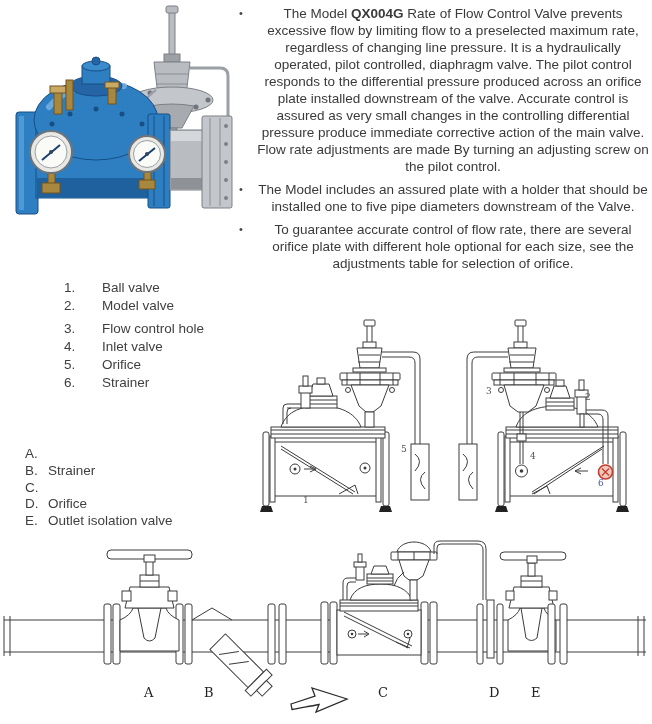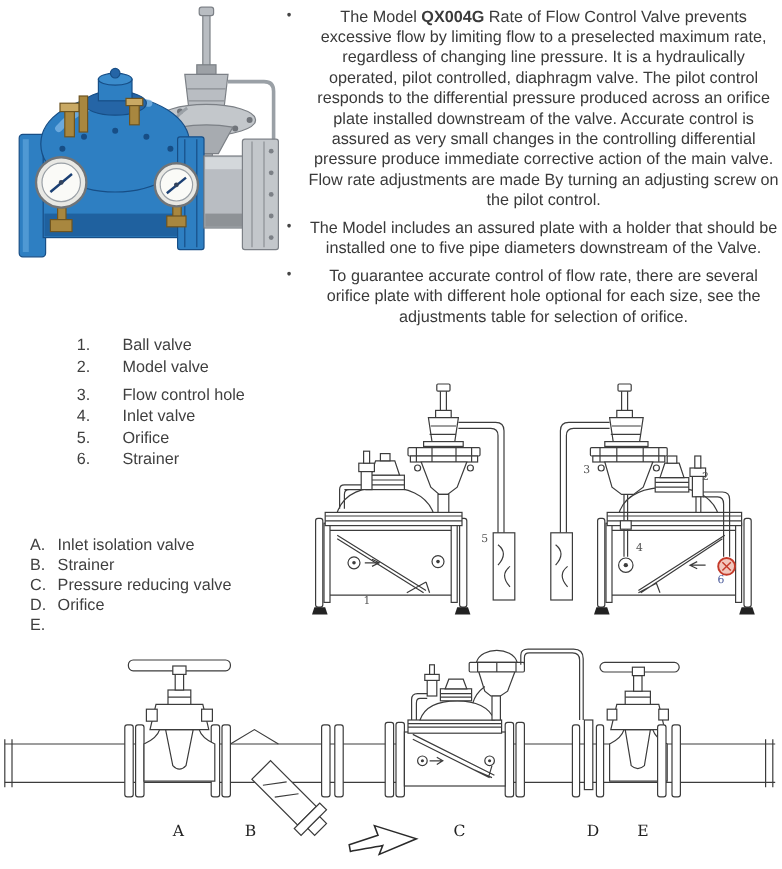--- a/index.html
+++ b/index.html
@@ -152,36 +152,35 @@
       </div>
     <div class="row">
         <span class="num">6.</span>
         <span>Strainer</span>
       </div>
   </div>
 
   <div id="install" class="abs">
     <div class="row">
         <span class="letter">A.</span>
-        <span>Inlet isolation valve</span>
       </div>
     <div class="row">
         <span class="letter">B.</span>
         <span>Strainer</span>
       </div>
     <div class="row">
         <span class="letter">C.</span>
-        <span>Pressure reducing valve</span>
       </div>
     <div class="row">
         <span class="letter">D.</span>
         <span>Orifice</span>
       </div>
     <div class="row">
         <span class="letter">E.</span>
+        <span>Outlet isolation valve</span>
       </div>
   </div>
 
   <svg class="abs" style="left:243px;top:316px;" width="212" height="240" viewBox="0 0 212 240">
     <g>
       <rect class="fw" x="20" y="116" width="6" height="74" rx="2"></rect>
         <rect class="fw" x="27" y="120" width="5" height="66"></rect>
       <rect class="fw" x="140" y="116" width="6" height="74" rx="2"></rect>
         <rect class="fw" x="133" y="120" width="5" height="66"></rect>
       <path d="M19,190 l9,0 2,6 -13,0 z" fill="#222"></path>

